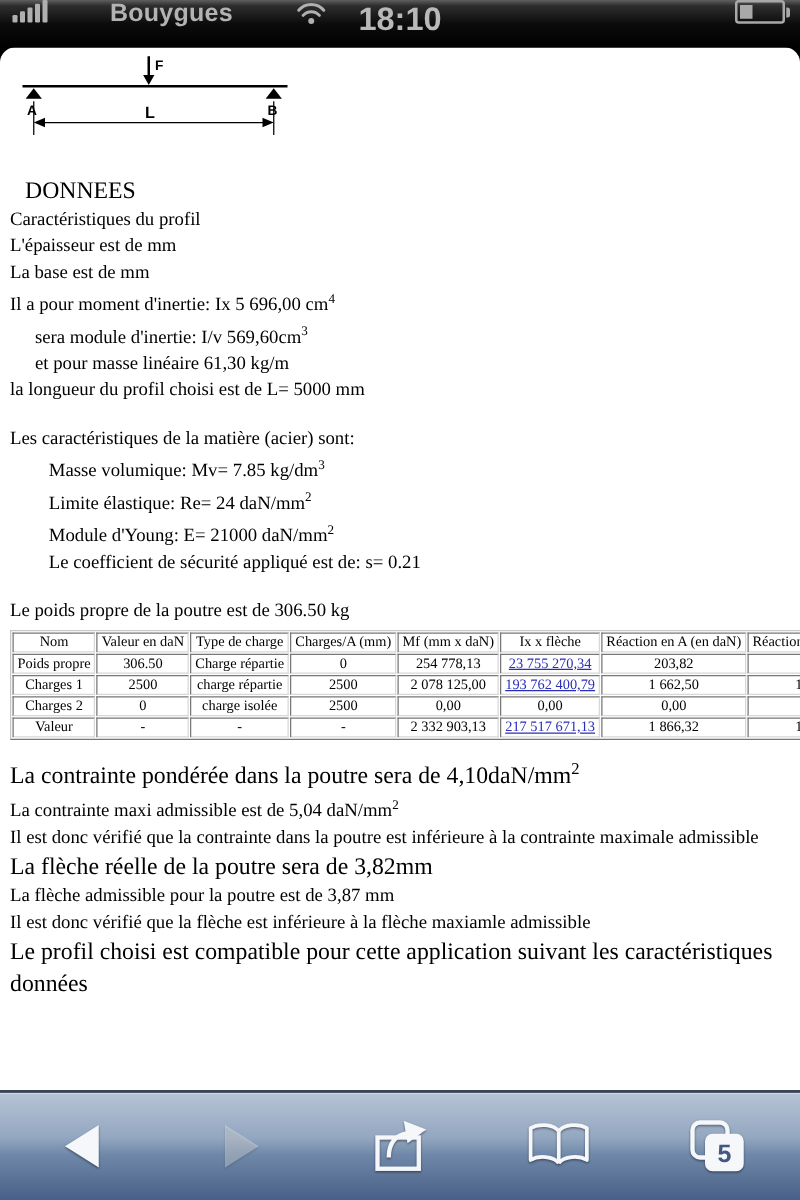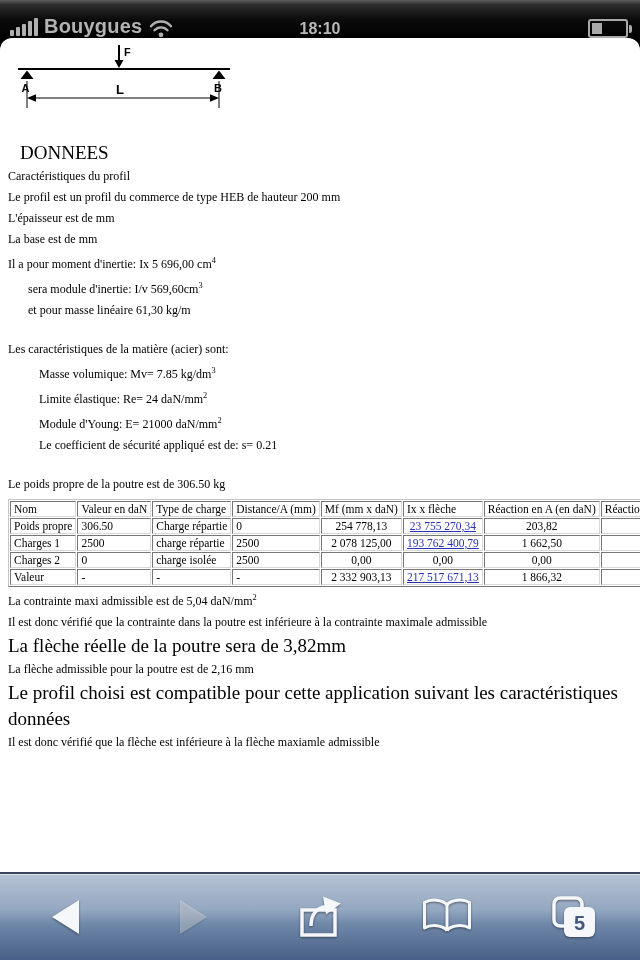--- a/index.html
+++ b/index.html
@@ -3,55 +3,55 @@
 <meta charset="utf-8">
 <style>
   * { margin:0; padding:0; box-sizing:border-box; }
   html,body { width:640px; height:960px; overflow:hidden; }
   body { background:#000; display:flex; flex-direction:column;
          font-family:"Liberation Serif", serif; }
 
   
   .status-bar { height:38px; flex:0 0 38px; position:relative;
     background:linear-gradient(180deg,#5f5f5f 0%,#2e2e2e 12%,#0c0c0c 50%,#000 100%);
-    display:flex; align-items:flex-end; padding:0 8px;
-    font-family:"Liberation Sans", sans-serif; color:#b3b3b3; font-weight:bold; }
+    display:flex; align-items:flex-start; padding:0 8px;
+    font-family:"Liberation Sans", sans-serif; color:#b3b3b3; font-weight:bold;gap:44px; }
   .sig { display:flex; align-items:flex-end; gap:2px; margin:0 6px 2px 2px; }
   .sig span { width:4px; background:#b0b0b0; border-radius:1px; display:block; }
   .carrier { font-size:20px; letter-spacing:0.2px; }
   .wifi { margin-left:7px; margin-top:2px; }
   .time { position:absolute; left:50%; transform:translateX(-50%);
-          font-size:16px; color:#b9b9b9; }
+          font-size:26px; color:#b9b9b9; }
   .battery { margin-left:auto; display:flex; align-items:center; }
   .batt-body { width:40px; height:19px; border:2px solid #a9a9a9; border-radius:3px;
                padding:2px; }
   .batt-fill { width:32%; height:100%; background:#a9a9a9; }
   .batt-nub { width:3px; height:8px; background:#a9a9a9; border-radius:0 2px 2px 0;
               margin-left:1px; }
 
   
   .page { flex:1 1 auto; background:#fff; border-radius:12px 12px 0 0;
           overflow:hidden; padding:2px 8px 0 8px; color:#000; }
   .diagram { margin:2px 0 0 0; display:block; }
   h1.doc-heading { font-size:19px; font-weight:normal; margin:30px 0 2px 12px; }
-  p.line { font-size:12px; line-height:21px; }
+  p.line { font-size:15px; line-height:21px; }
   p.ind1 { padding-left:20px; }
   p.ind2 { padding-left:31px; }
   p.gap-above { margin-top:18px; }
   p.big { font-size:19px; line-height:26px; }
   p.big-first { margin-top:10px; }
   sup { font-size:70%; }
 
   
   table.loads { border-collapse:separate; border-spacing:1px; margin-top:4px;
     width:614px; font-size:11.5px; background:#fff;
     border:1px solid; border-color:#c6c6c6 #777 #777 #c6c6c6; }
   table.loads th, table.loads td { border:1px solid; white-space:nowrap;
     border-color:#777 #d8d8d8 #d8d8d8 #777;
-    font-weight:normal; text-align:left; padding:1px 3px; }
+    font-weight:normal; text-align:center; padding:1px 3px; }
   table.loads td.num { text-align:center; }
   table.loads a { color:#2a2fb8; }
 
   
   .toolbar { flex:0 0 88px; height:88px; border-top:2px solid #39455a;
     box-shadow:inset 0 1px 0 rgba(255,255,255,0.5);
     background:linear-gradient(180deg,#b7c3d5 0%,#93a7c0 42%,#6f88a9 58%,#50678d 92%,#47608a 100%);
     display:flex; align-items:center; justify-content:space-between; padding:0 38px; }
   .tb-btn { background:none; border:none; width:56px; height:52px;
     display:flex; align-items:center; justify-content:center; cursor:pointer;
@@ -104,40 +104,40 @@
       <line x1="23" y1="56" x2="207" y2="56"></line>
     </g>
     <polygon points="19,56 28,52.2 28,59.8" fill="#000"></polygon>
     <polygon points="211,56 202,52.2 202,59.8" fill="#000"></polygon>
     <text x="112" y="52" text-anchor="middle" font-family="Liberation Sans, sans-serif" font-size="13" font-weight="bold" fill="#000">L</text>
   </svg>
 
   <h1 class="doc-heading">DONNEES</h1>
 
   <p class="line">Caractéristiques du profil</p>
-  <p class="line">Le profil est un profil du commerce de type HEB de hauteur 200 mm</p>
   <p class="line">L'épaisseur est de mm</p>
   <p class="line">La base est de mm</p>
   <p class="line"><span>Il a pour moment d'inertie: Ix 5 696,00 cm</span><sup>4</sup></p>
   <p class="line ind1"><span>sera module d'inertie: I/v 569,60cm</span><sup>3</sup></p>
   <p class="line ind1">et pour masse linéaire 61,30 kg/m</p>
+  <p class="line">la longueur du profil choisi est de L= 5000 mm</p>
   <p class="line gap-above">Les caractéristiques de la matière (acier) sont:</p>
   <p class="line ind2"><span>Masse volumique: Mv= 7.85 kg/dm</span><sup>3</sup></p>
   <p class="line ind2"><span>Limite élastique: Re= 24 daN/mm</span><sup>2</sup></p>
   <p class="line ind2"><span>Module d'Young: E= 21000 daN/mm</span><sup>2</sup></p>
   <p class="line ind2">Le coefficient de sécurité appliqué est de: s= 0.21</p>
   <p class="line gap-above">Le poids propre de la poutre est de 306.50 kg</p>
 
   <table class="loads">
     <thead>
       <tr>
         <th style="width:57px">Nom</th>
         <th style="width:63px">Valeur en daN</th>
         <th style="width:69px">Type de charge</th>
-        <th style="width:78px">Distance/A (mm)</th>
+        <th style="width:78px">Charges/A (mm)</th>
         <th style="width:72px">Mf (mm x daN)</th>
         <th style="width:72px">Ix x flèche</th>
         <th style="width:103px">Réaction en A (en daN)</th>
         <th style="width:100px">Réaction en B (en daN)</th>
       </tr>
     </thead>
     <tbody>
       <tr>
         <td>Poids propre</td>
         <td>306.50</td>
@@ -174,26 +174,27 @@
         <td>-</td>
         <td>-</td>
         <td class="num">2 332 903,13</td>
         <td class="num"><a href="#">217 517 671,13</a></td>
         <td class="num">1 866,32</td>
         <td class="num">1 866,32</td>
       </tr>
     </tbody>
   </table>
 
+  <p class="line big big-first"><span>La contrainte pondérée dans la poutre sera de 4,10daN/mm</span><sup>2</sup></p>
   <p class="line"><span>La contrainte maxi admissible est de 5,04 daN/mm</span><sup>2</sup></p>
   <p class="line">Il est donc vérifié que la contrainte dans la poutre est inférieure à la contrainte maximale admissible</p>
   <p class="line big">La flèche réelle de la poutre sera de 3,82mm</p>
-  <p class="line">La flèche admissible pour la poutre est de 2,16 mm</p>
+  <p class="line">La flèche admissible pour la poutre est de 3,87 mm</p>
+  <p class="line">Il est donc vérifié que la flèche est inférieure à la flèche maxiamle admissible</p>
   <p class="line big">Le profil choisi est compatible pour cette application suivant les caractéristiques données</p>
-  <p class="line">Il est donc vérifié que la flèche est inférieure à la flèche maxiamle admissible</p>
 </div>
 
 <div class="toolbar">
   <button class="tb-btn">
     <svg width="34" height="40" viewBox="0 0 34 40">
       <polygon points="30,3 30,37 3,20" fill="#f5f7fa"></polygon>
     </svg>
   </button>
   <button class="tb-btn">
     <svg width="34" height="40" viewBox="0 0 34 40">

